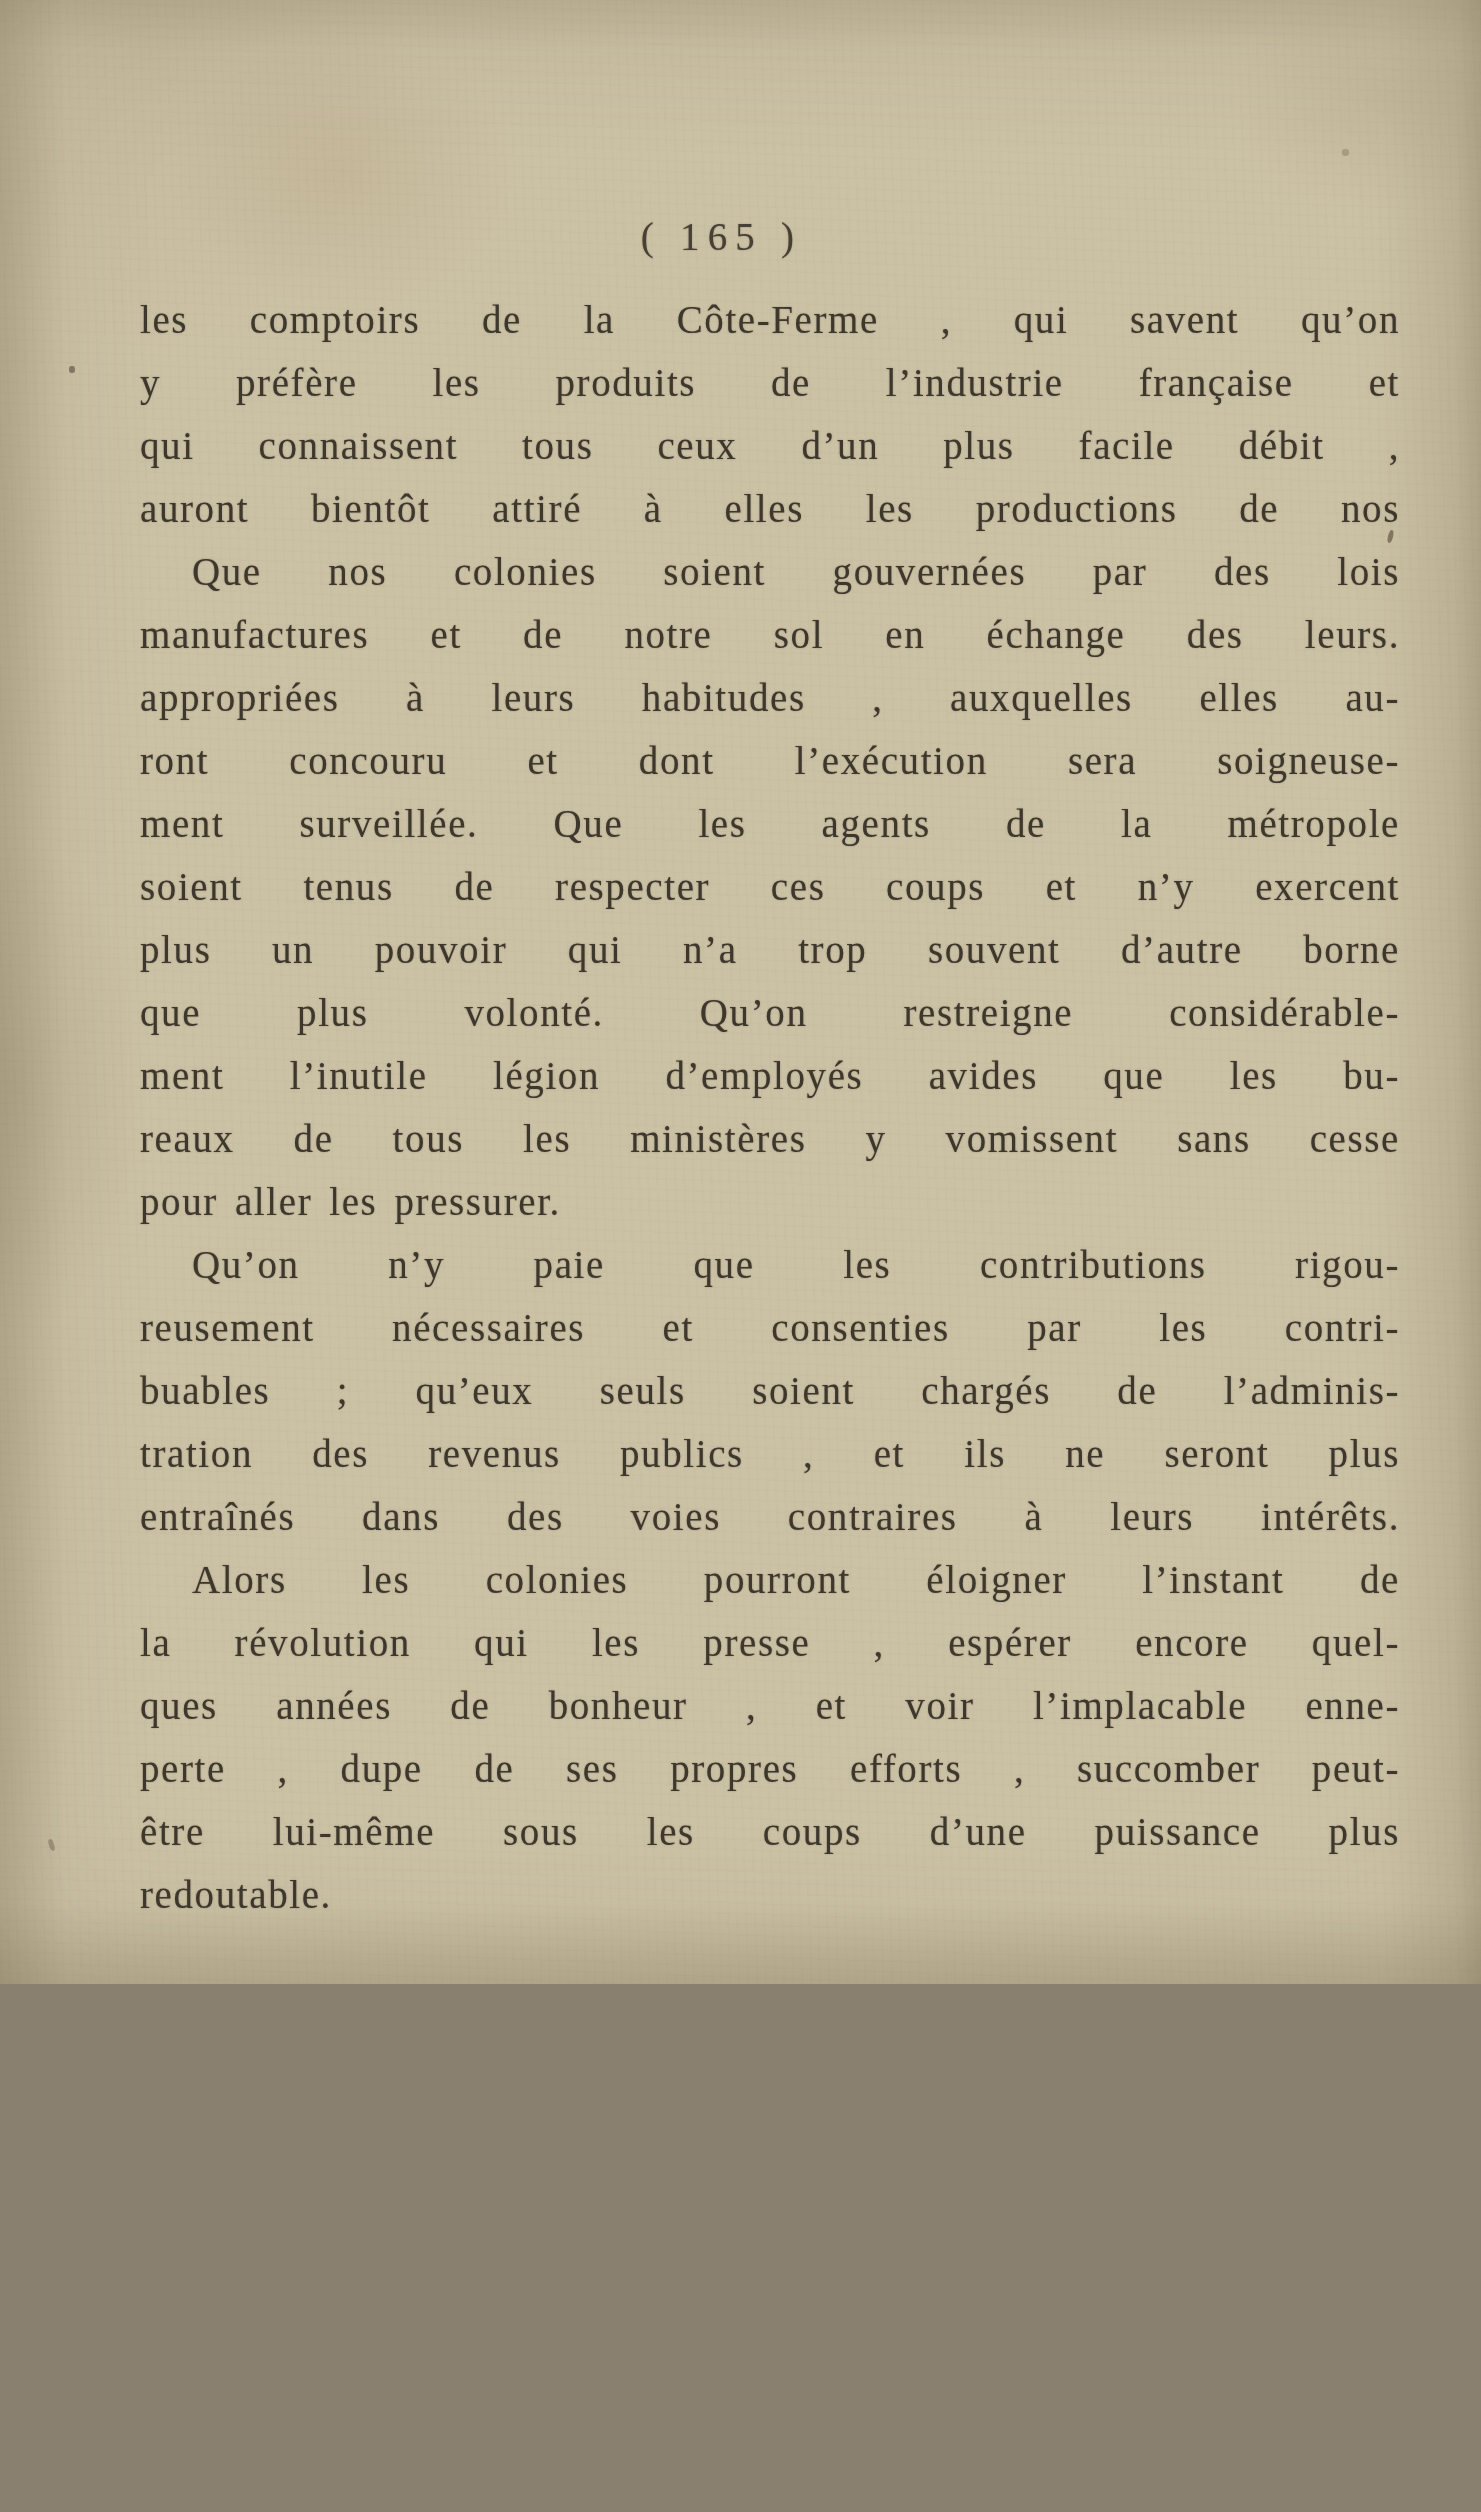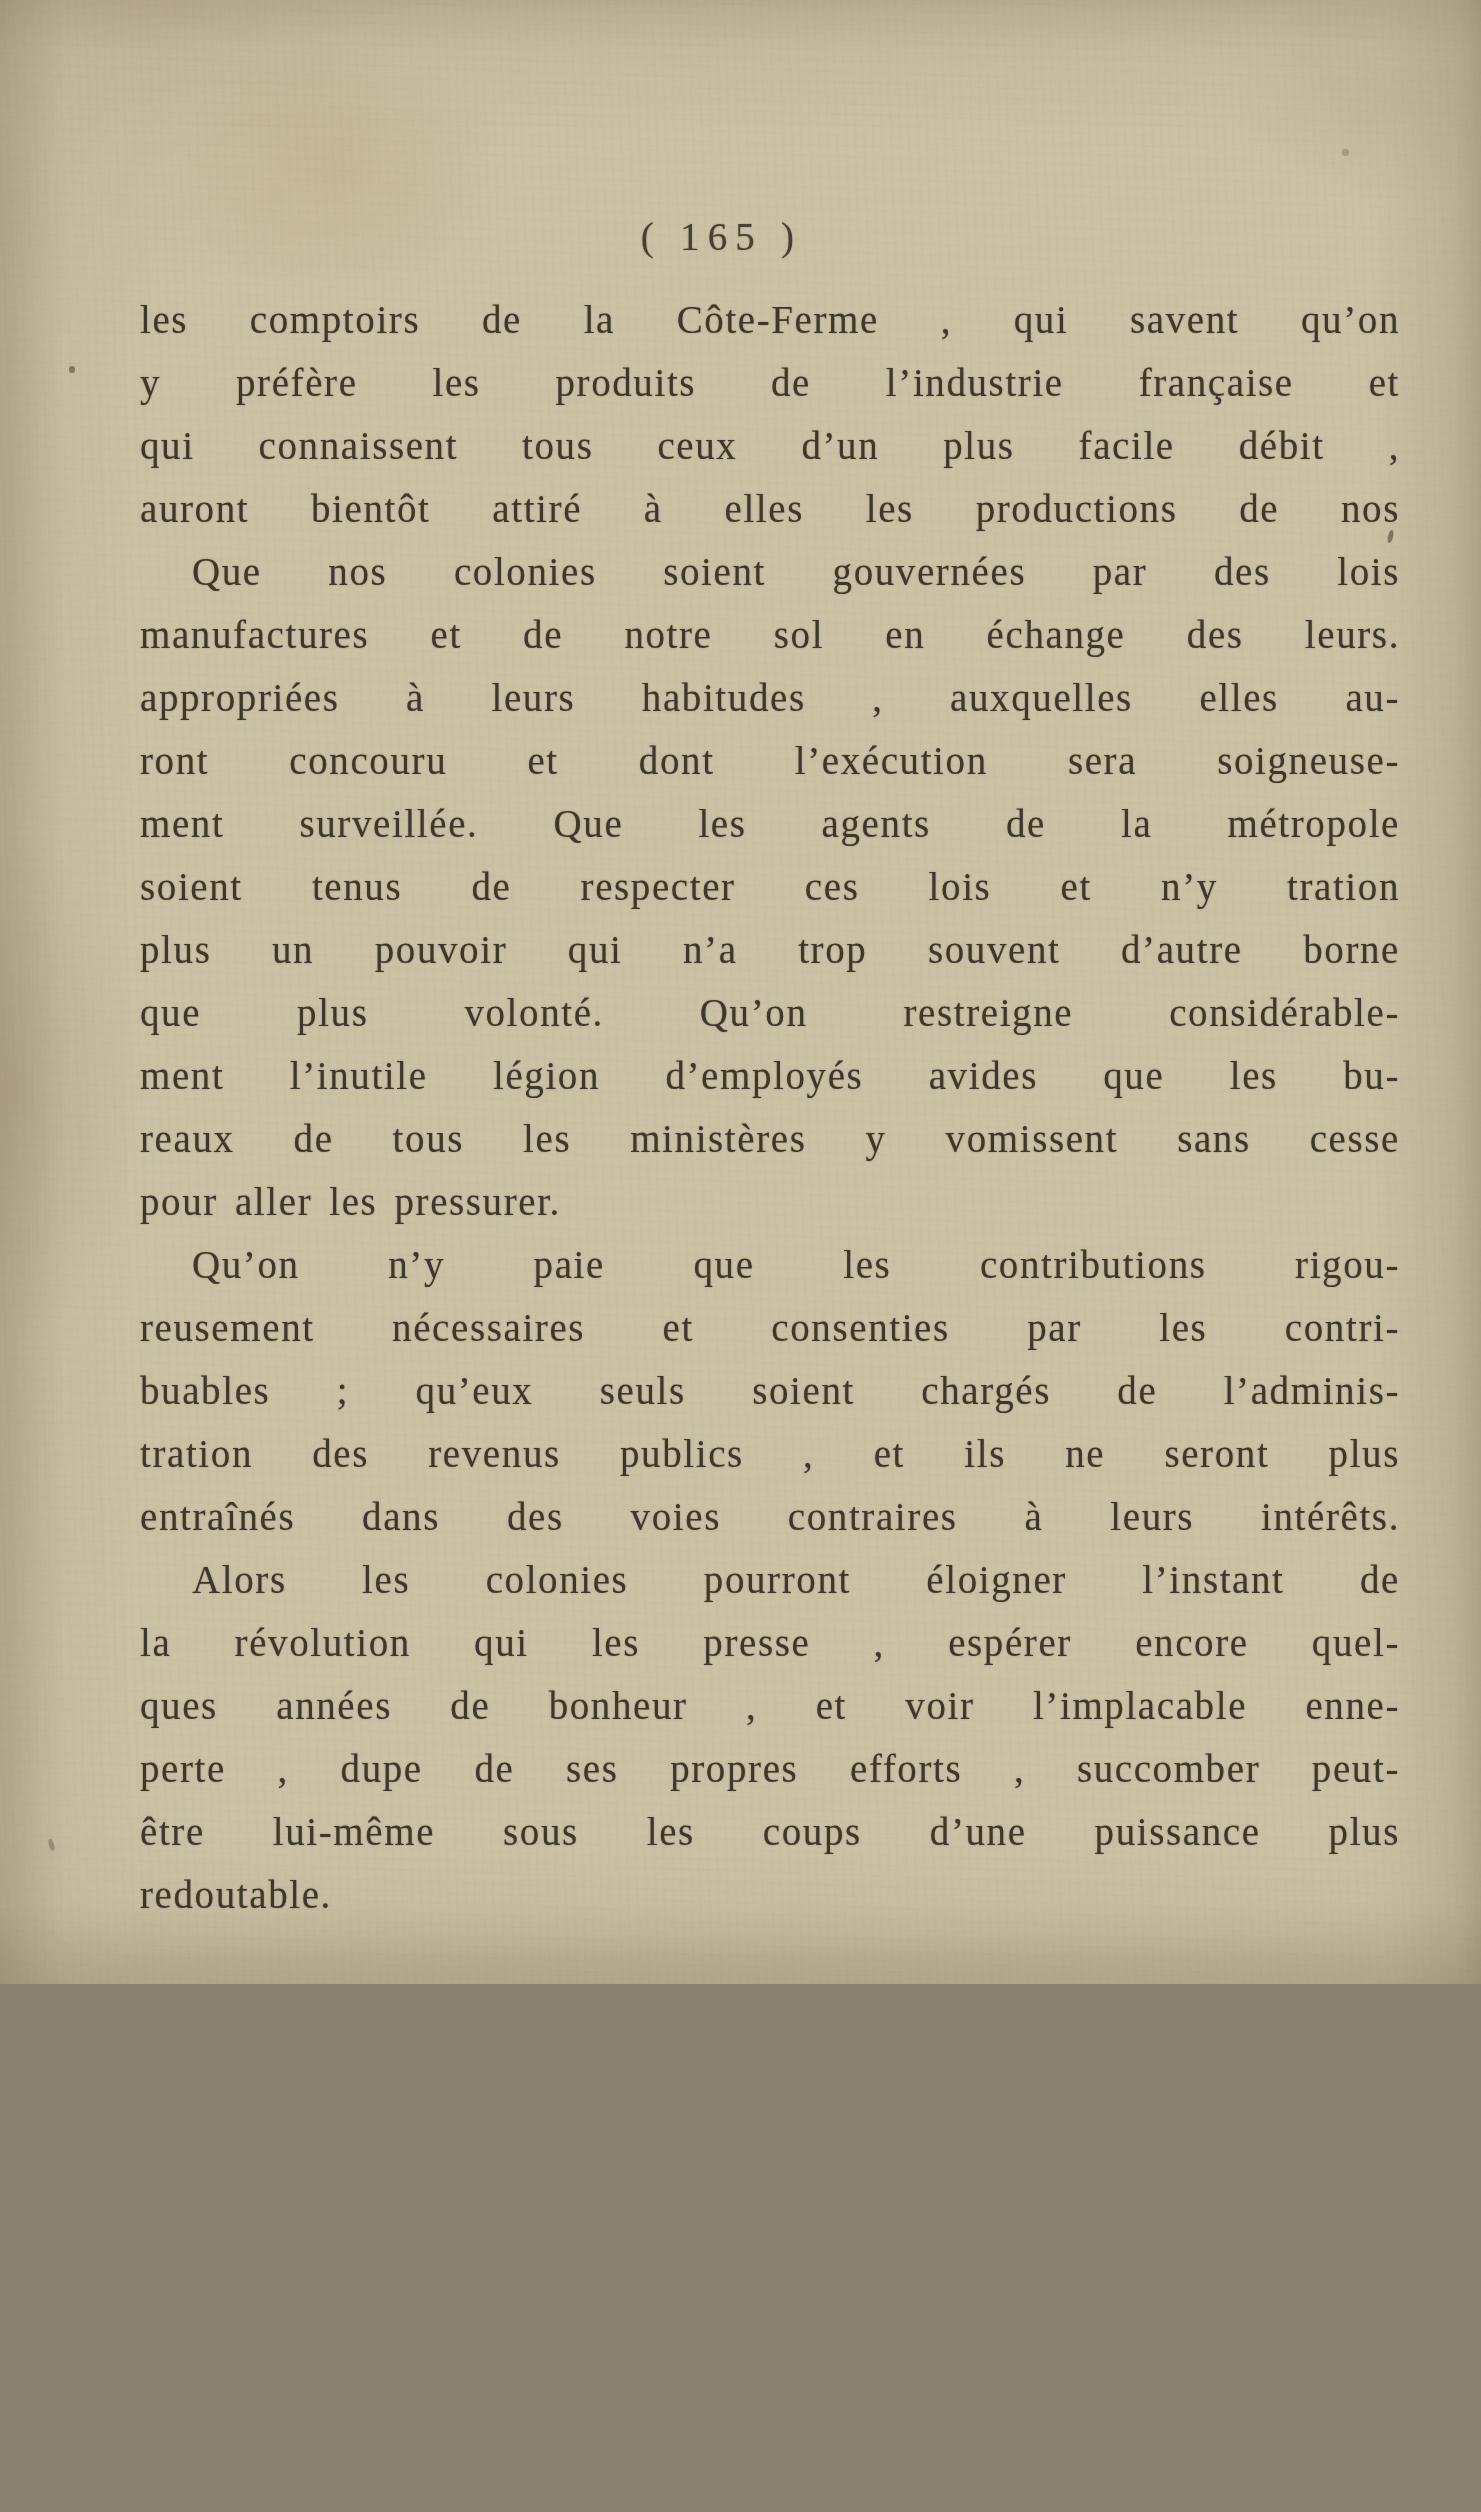--- a/index.html
+++ b/index.html
@@ -101,21 +101,21 @@
   <div class="text-block">
       <div class="line justify">les comptoirs de la Côte-Ferme , qui savent qu’on</div>
       <div class="line justify">y préfère les produits de l’industrie française et</div>
       <div class="line justify">qui connaissent tous ceux d’un plus facile débit ,</div>
       <div class="line justify">auront bientôt attiré à elles les productions de nos</div>
       <div class="line justify indent">Que nos colonies soient gouvernées par des lois</div>
       <div class="line justify">manufactures et de notre sol en échange des leurs.</div>
       <div class="line justify">appropriées à leurs habitudes , auxquelles elles au-</div>
       <div class="line justify">ront concouru et dont l’exécution sera soigneuse-</div>
       <div class="line justify">ment surveillée. Que les agents de la métropole</div>
-      <div class="line justify">soient tenus de respecter ces lois et n’y tration</div>
+      <div class="line justify">soient tenus de respecter ces coups et n’y exercent</div>
       <div class="line justify">plus un pouvoir qui n’a trop souvent d’autre borne</div>
       <div class="line justify">que plus volonté. Qu’on restreigne considérable-</div>
       <div class="line justify">ment l’inutile légion d’employés avides que les bu-</div>
       <div class="line justify">reaux de tous les ministères y vomissent sans cesse</div>
       <div class="line">pour aller les pressurer.</div>
       <div class="line justify indent">Qu’on n’y paie que les contributions rigou-</div>
       <div class="line justify">reusement nécessaires et consenties par les contri-</div>
       <div class="line justify">buables ; qu’eux seuls soient chargés de l’adminis-</div>
       <div class="line justify">tration des revenus publics , et ils ne seront plus</div>
       <div class="line justify">entraînés dans des voies contraires à leurs intérêts.</div>

